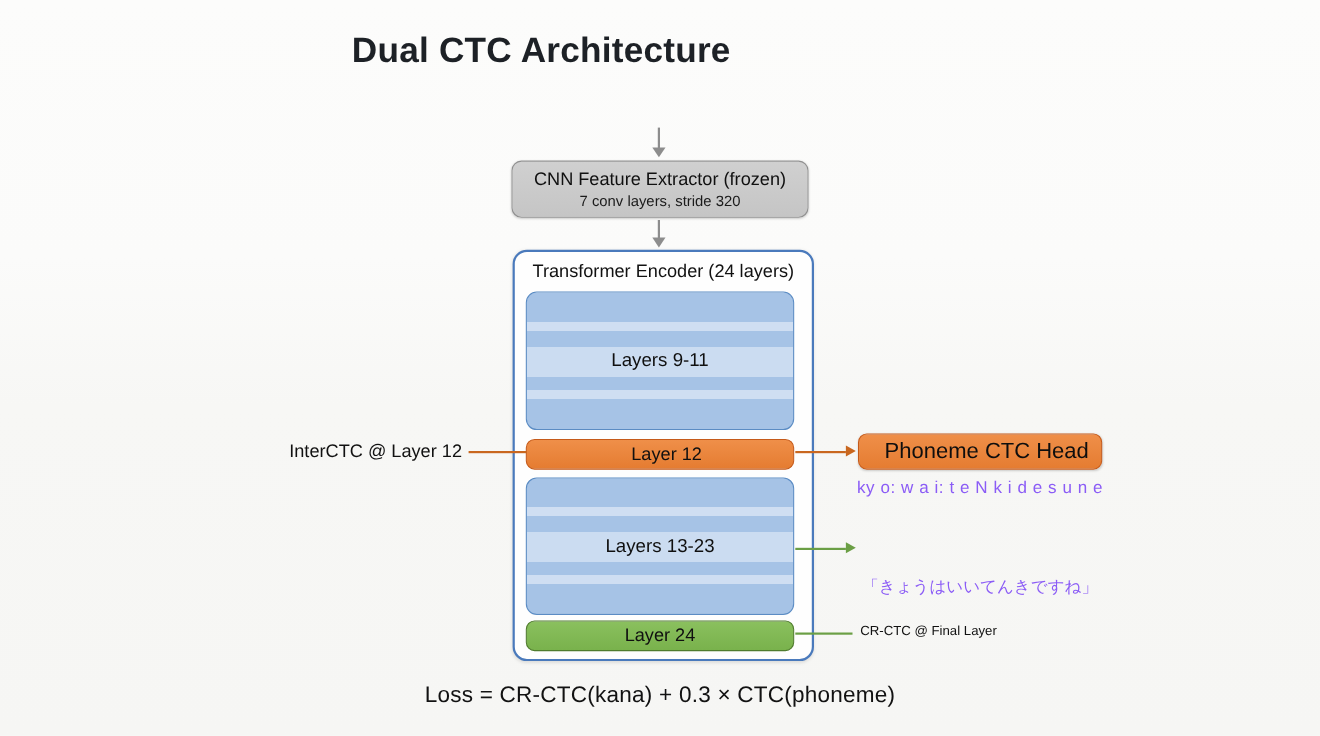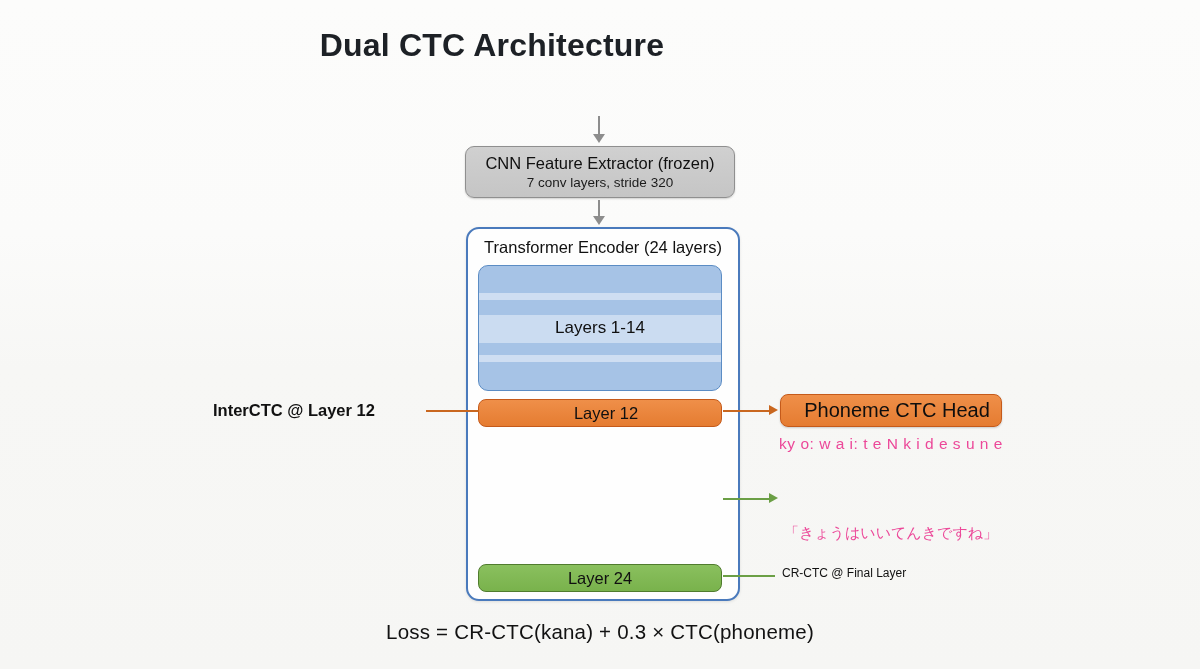--- a/index.html
+++ b/index.html
@@ -84,25 +84,25 @@
   .orange-box{border:1.5px solid #c55a1a;background:linear-gradient(180deg,#ef8f49,#e57c31);padding-left:12px;}
   .green-box{border:1.5px solid #507c2e;background:linear-gradient(180deg,#8ac05e,#79b24c);}
 
   
   .head-box{
     position:absolute;width:222px;height:33px;box-sizing:border-box;border-radius:8px;
     display:flex;align-items:center;justify-content:center;
     font-size:20px;color:#0e0e0e;box-shadow:0 1px 2px rgba(0,0,0,.18);
   }
   .output-text{
-    position:absolute;left:740px;width:302px;text-align:center;color:#ec4899;
+    position:absolute;left:740px;width:302px;text-align:center;color:#8b5cf6;
   }
 
   .side-label{position:absolute;font-size:16.5px;color:#111;}
-  .interctc-label{left:213px;width:220px;top:401px;text-align:left;font-weight:bold;}
+  .interctc-label{left:200px;width:220px;top:401px;text-align:right;}
   .crctc-label{left:782px;top:566px;font-size:12px;}
 
   .loss{
     position:absolute;top:620px;left:0;width:1200px;text-align:center;
     font-size:20.5px;color:#121212;letter-spacing:.2px;
   }
   .z2{z-index:2;}
 </style>
 </head>
 <body>
@@ -118,22 +118,23 @@
   <div class="cnn-box">
     <div class="cnn-title">CNN Feature Extractor (frozen)</div>
     <div class="cnn-sub">7 conv layers, stride 320</div>
   </div>
 
   <div class="vline" style="left:598px;top:200px;height:17px;"></div>
   <div class="head-down" style="left:593px;top:216px;"></div>
 
   <div class="encoder">
     <div class="encoder-title">Transformer Encoder (24 layers)</div>
-    <div class="block stack" style="top:36px;">Layers 1-14</div>
+    <div class="block stack" style="top:36px;">Layers 9-11</div>
     <div class="block thin orange-box" style="top:170px;">Layer 12</div>
+    <div class="block stack" style="top:205px;height:125px;">Layers 13-23</div>
     <div class="block thin green-box" style="top:335px;">Layer 24</div>
   </div>
 
   <div class="side-label interctc-label">InterCTC @ Layer 12</div>
   <div class="hline orange-line z2" style="left:426px;top:410px;width:53px;"></div>
 
   <div class="hline orange-line" style="left:723px;top:410px;width:46px;"></div>
   <div class="head-right" style="left:769px;top:405px;"></div>
   <div class="head-box orange-box" style="left:780px;top:394px;">Phoneme CTC Head</div>
   <div class="output-text" style="top:435px;font-size:15.5px;letter-spacing:.5px;">ky o: w a i: t e N k i d e s u n e</div>

